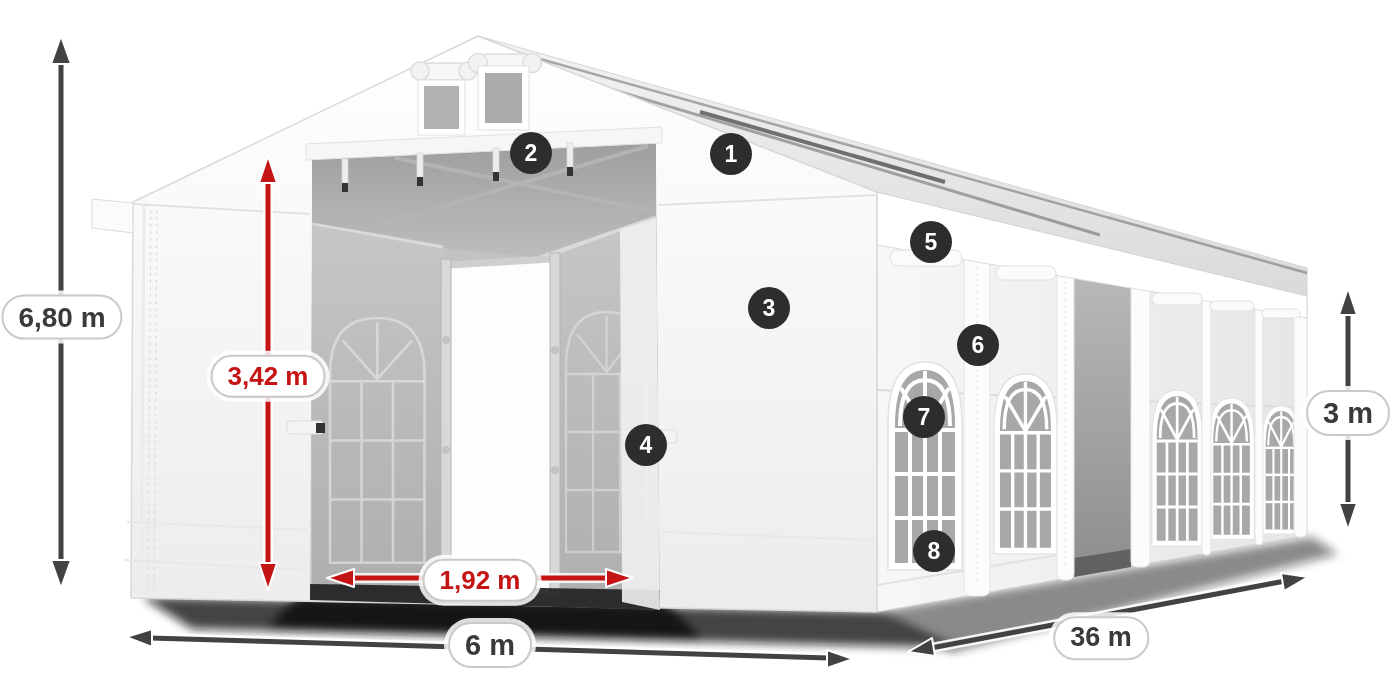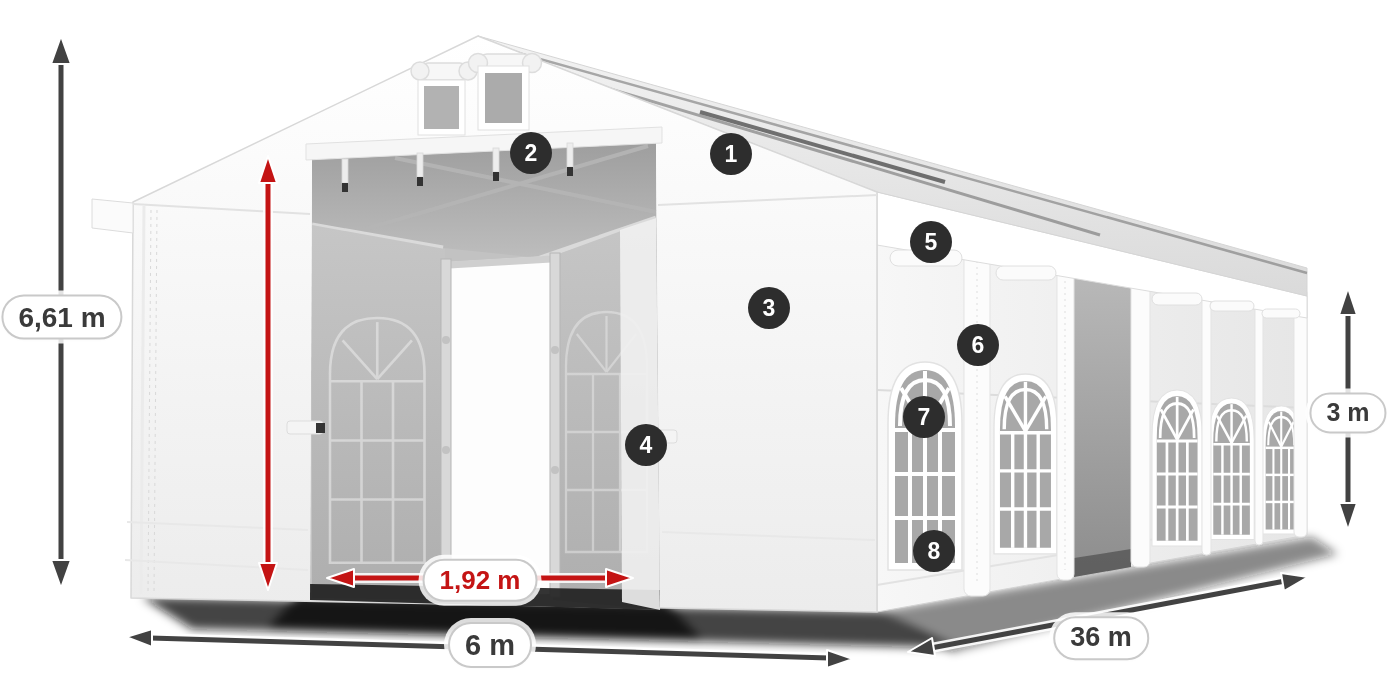--- a/index.html
+++ b/index.html
@@ -262,25 +262,26 @@
     </g>
 
     <g>
       <line x1="1348" y1="308" x2="1348" y2="510" stroke="#ffffff" stroke-width="10" opacity="0.9"></line>
       <line x1="1348" y1="308" x2="1348" y2="510" stroke="#424242" stroke-width="5"></line>
       <polygon points="1348,288 1339,315 1357,315" fill="#424242" stroke="#ffffff" stroke-width="2" stroke-linejoin="round"></polygon>
       <polygon points="1348,530 1339,503 1357,503" fill="#424242" stroke="#ffffff" stroke-width="2" stroke-linejoin="round"></polygon>
     </g>
   </svg>
 
-  <div class="pill" style="left:62px;top:317px;font-size:28px">6,61 m</div>
+  <div class="pill" style="left:62px;top:317px;font-size:28px">6,80 m</div>
+  <div class="pill red" style="left:268px;top:376px;font-size:26px">3,42 m</div>
   <div class="pill red" style="left:480px;top:580px;font-size:26px">1,92 m</div>
   <div class="pill" style="left:490px;top:645px;font-size:29px">6 m</div>
   <div class="pill" style="left:1101px;top:638px;font-size:27px">36 m</div>
-  <div class="pill" style="left:1348px;top:413px;font-size:25px">3 m</div>
+  <div class="pill" style="left:1348px;top:413px;font-size:29px">3 m</div>
 
   <div class="badge" style="left:731px;top:154px">1</div>
   <div class="badge" style="left:531px;top:153px">2</div>
   <div class="badge" style="left:769px;top:308px">3</div>
   <div class="badge" style="left:646px;top:445px">4</div>
   <div class="badge" style="left:931px;top:242px">5</div>
   <div class="badge" style="left:978px;top:345px">6</div>
   <div class="badge" style="left:924px;top:417px">7</div>
   <div class="badge" style="left:934px;top:551px">8</div>
 

